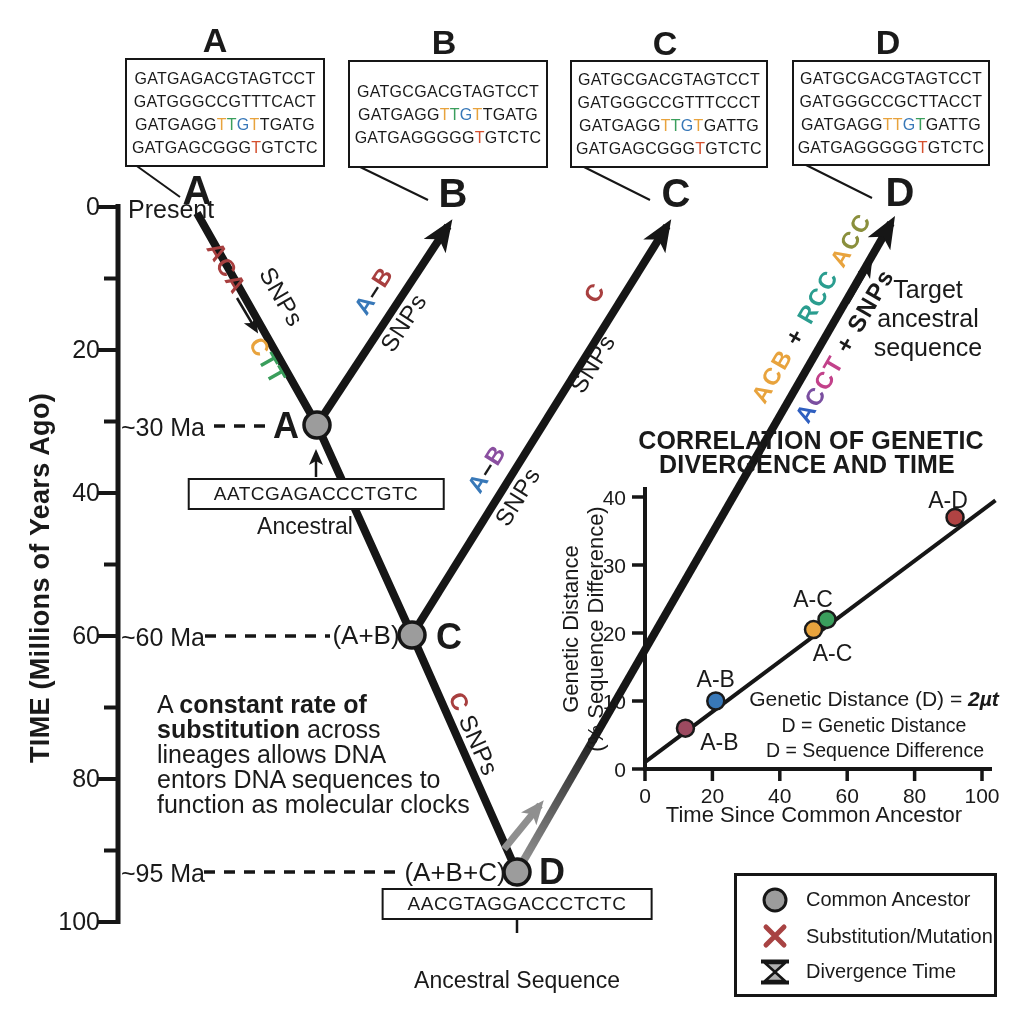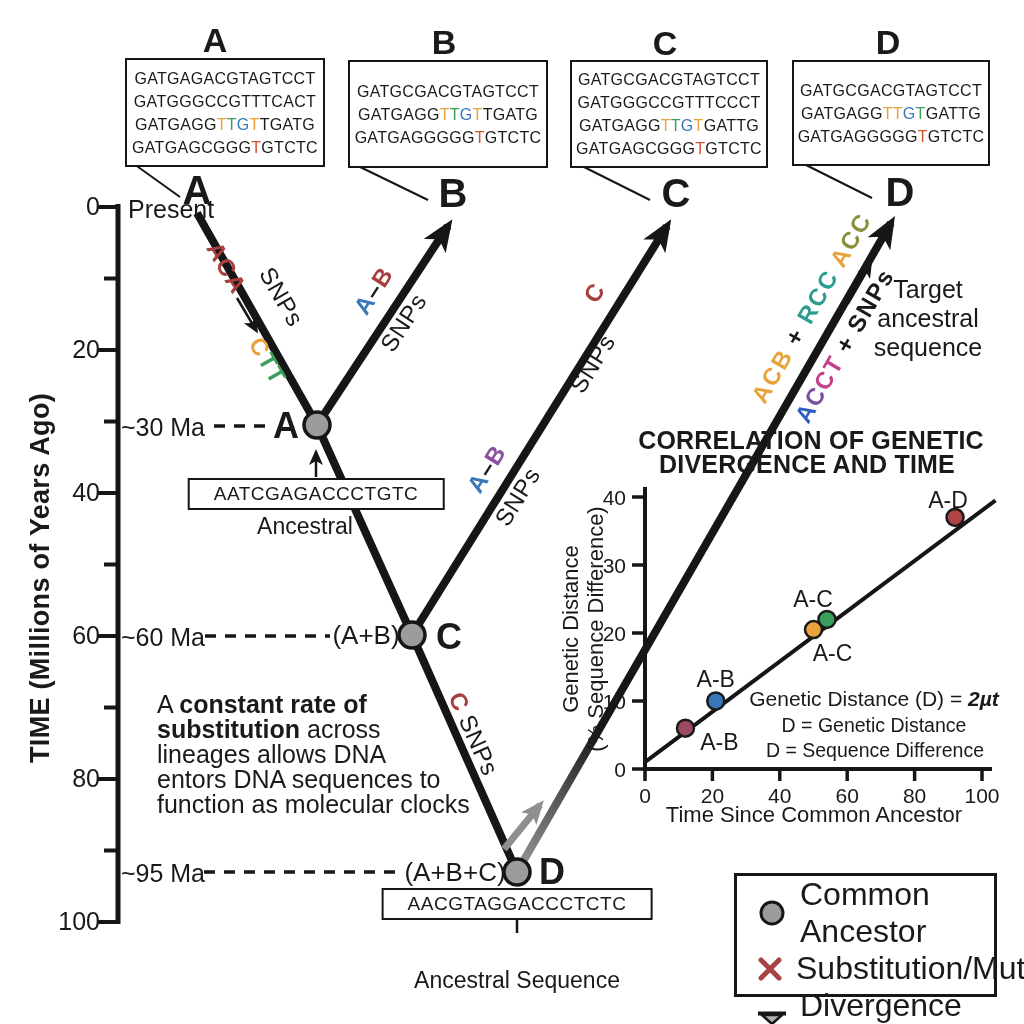--- a/index.html
+++ b/index.html
@@ -31,21 +31,21 @@
   .tick-x{width:64px;text-align:center;font-size:21px;}
   .tick-y{width:42px;text-align:right;font-size:21px;}
   .time-tick{position:absolute;left:34px;width:66px;text-align:right;font-size:25px;}
   .time-title{font-size:27px;font-weight:700;letter-spacing:.3px;}
   .ylab-block{text-align:center;font-size:22px;line-height:25px;}
   .legend-box{position:absolute;left:734px;top:873px;width:263px;height:124px;border:3px solid #161616;
               background:#fff;display:flex;flex-direction:column;justify-content:space-evenly;
               padding-left:20px;box-sizing:border-box;}
   .lg-row{display:flex;align-items:center;gap:13px;}
   .lg-sym{width:36px;display:flex;justify-content:center;align-items:center;}
-  .lg-lb{font-size:32px;}
+  .lg-lb{font-size:20px;}
   .target-line{font-size:25px;}
 </style>
 </head>
 <body>
 
 <div class="canvas" id="figure">
 
   <svg class="layer" width="1024" height="1024" viewBox="0 0 1024 1024">
     <defs>
       <marker id="ah" markerUnits="userSpaceOnUse" markerWidth="34" markerHeight="28" refX="24" refY="13" orient="auto">
@@ -153,20 +153,21 @@
     <div><span>GATGAGGGGG</span><span style="color: rgb(212, 80, 46);">T</span><span>GTCTC</span></div>
   </div>
   <div class="seq-box" style="left:570px;top:60px;width:194px;height:104px">
     <div><span>GATGCGACGTAGTCCT</span></div>
     <div><span>GATGGGCCGTTTCCCT</span></div>
     <div><span>GATGAGG</span><span style="color: rgb(232, 163, 61);">T</span><span style="color: rgb(58, 158, 92);">T</span><span style="color: rgb(56, 120, 184);">G</span><span style="color: rgb(232, 163, 61);">T</span><span>GATTG</span></div>
     <div><span>GATGAGCGGG</span><span style="color: rgb(212, 80, 46);">T</span><span>GTCTC</span></div>
   </div>
   <div class="seq-box" style="left:792px;top:60px;width:194px;height:102px">
     <div><span>GATGCGACGTAGTCCT</span></div>
+    <div><span>GATGGGCCGCTTACCT</span></div>
     <div><span>GATGAGG</span><span style="color: rgb(232, 163, 61);">T</span><span style="color: rgb(232, 163, 61);">T</span><span style="color: rgb(56, 120, 184);">G</span><span style="color: rgb(58, 158, 92);">T</span><span>GATTG</span></div>
     <div><span>GATGAGGGGG</span><span style="color: rgb(212, 80, 46);">T</span><span>GTCTC</span></div>
   </div>
 
   <div class="txt tip ctr" style="left:197px;top:190px">A</div>
   <div class="txt tip ctr" style="left:453px;top:193px">B</div>
   <div class="txt tip ctr" style="left:676px;top:193px">C</div>
   <div class="txt tip ctr" style="left:900px;top:192px">D</div>
 
   <div class="txt axis-side" style="left:128px;top:194px">Present</div>

